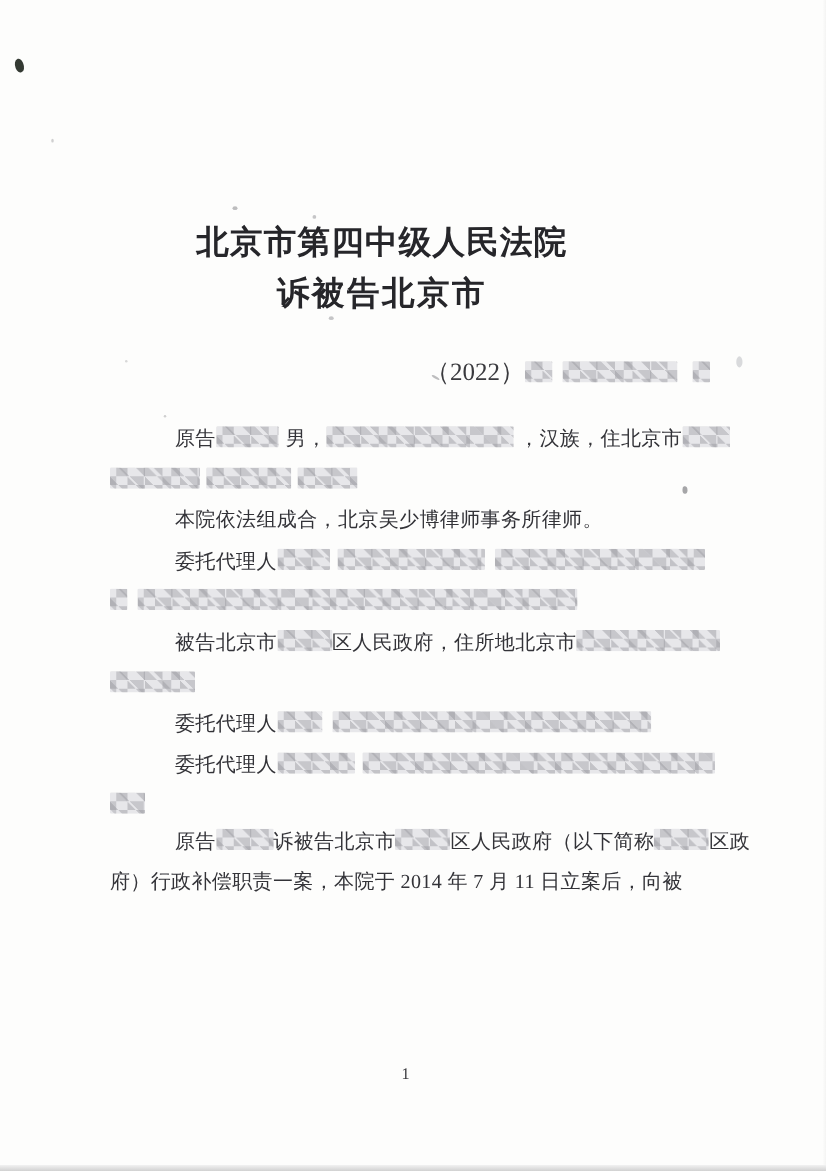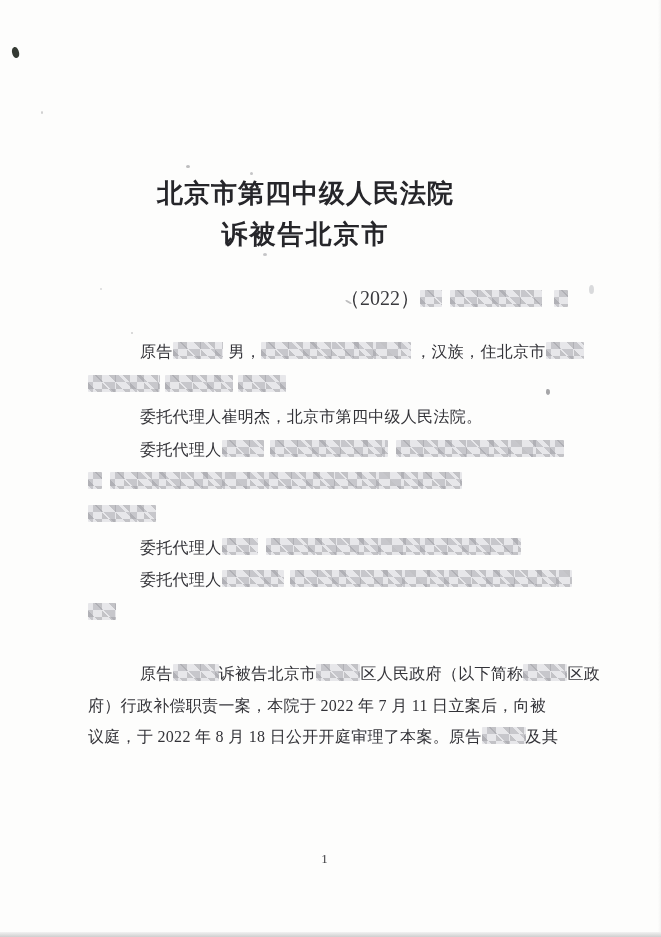--- a/index.html
+++ b/index.html
@@ -107,32 +107,32 @@
     <div class="title-doctype">诉被告北京市</div>
   </div>
 
   <div class="case-line">
     <span>（2022）</span><span id="case-redactions"><span class="redact" style="width: 22px;"></span><span class="gap" style="width: 8px;"></span><span class="redact" style="width: 92px;"></span><span class="gap" style="width: 12px;"></span><span class="redact" style="width: 14px;"></span></span>
   </div>
 
   <div class="doc-block" id="party-block">
       <div class="doc-line indent"><span>原告</span><span class="redact" style="width: 50px;"></span><span class="gap" style="width: 6px;"></span><span>男，</span><span class="redact" style="width: 150px;"></span><span class="gap" style="width: 4px;"></span><span>，汉族，住北京市</span><span class="redact" style="width: 38px;"></span></div>
       <div class="doc-line"><span class="redact" style="width: 72px;"></span><span class="gap" style="width: 5px;"></span><span class="redact" style="width: 68px;"></span><span class="gap" style="width: 5px;"></span><span class="redact" style="width: 48px;"></span></div>
-      <div class="doc-line indent"><span>委托代理人崔明杰，北京市第四中级人民法院。</span></div>
+      <div class="doc-line indent"><span>本院依法组成合，北京吴少博律师事务所律师。</span></div>
       <div class="doc-line indent"><span>委托代理人</span><span class="redact" style="width: 42px;"></span><span class="gap" style="width: 6px;"></span><span class="redact" style="width: 118px;"></span><span class="gap" style="width: 8px;"></span><span class="redact" style="width: 168px;"></span></div>
       <div class="doc-line"><span class="redact" style="width: 14px;"></span><span class="gap" style="width: 8px;"></span><span class="redact" style="width: 352px;"></span></div>
+      <div class="doc-line indent"><span>被告北京市</span><span class="redact" style="width: 44px;"></span><span>区人民政府，住所地北京市</span><span class="redact" style="width: 115px;"></span></div>
       <div class="doc-line"><span class="redact" style="width: 68px;"></span></div>
       <div class="doc-line indent"><span>委托代理人</span><span class="redact" style="width: 36px;"></span><span class="gap" style="width: 8px;"></span><span class="redact" style="width: 255px;"></span></div>
       <div class="doc-line indent"><span>委托代理人</span><span class="redact" style="width: 62px;"></span><span class="gap" style="width: 6px;"></span><span class="redact" style="width: 282px;"></span></div>
       <div class="doc-line"><span class="redact" style="width: 28px;"></span></div>
     </div>
 
   <div class="doc-block" id="para-block">
       <div class="doc-line indent"><span>原告</span><span class="redact" style="width: 46px;"></span><span>诉被告北京市</span><span class="redact" style="width: 44px;"></span><span>区人民政府（以下简称</span><span class="redact" style="width: 44px;"></span><span>区政</span></div>
-      <div class="doc-line"><span>府）行政补偿职责一案，本院于 2022 年 7 月 11 日立案后，向被</span></div>
-      <div class="doc-line"><span>议庭，于 2022 年 8 月 18 日公开开庭审理了本案。原告</span><span class="redact" style="width: 44px;"></span><span>及其</span></div>
+      <div class="doc-line"><span>府）行政补偿职责一案，本院于 2014 年 7 月 11 日立案后，向被</span></div>
     </div>
 
   <div class="page-number">1</div>
 
   <div class="edge-right"></div>
   <div class="edge-bottom"></div>
 </div>
 
 </body></html>

